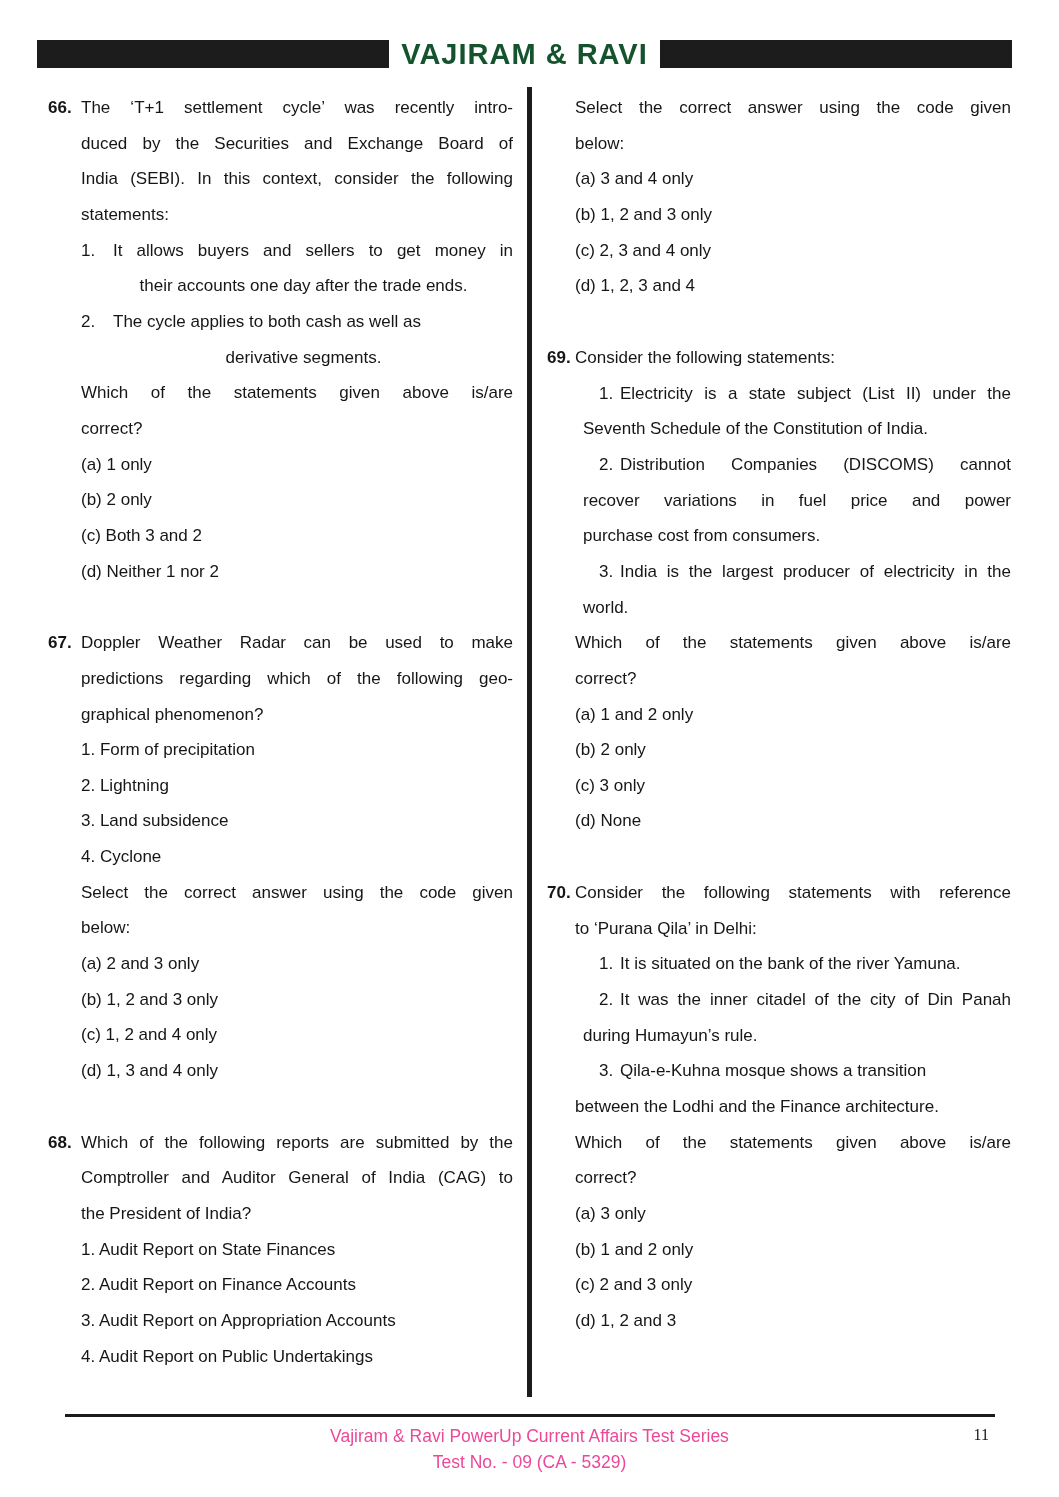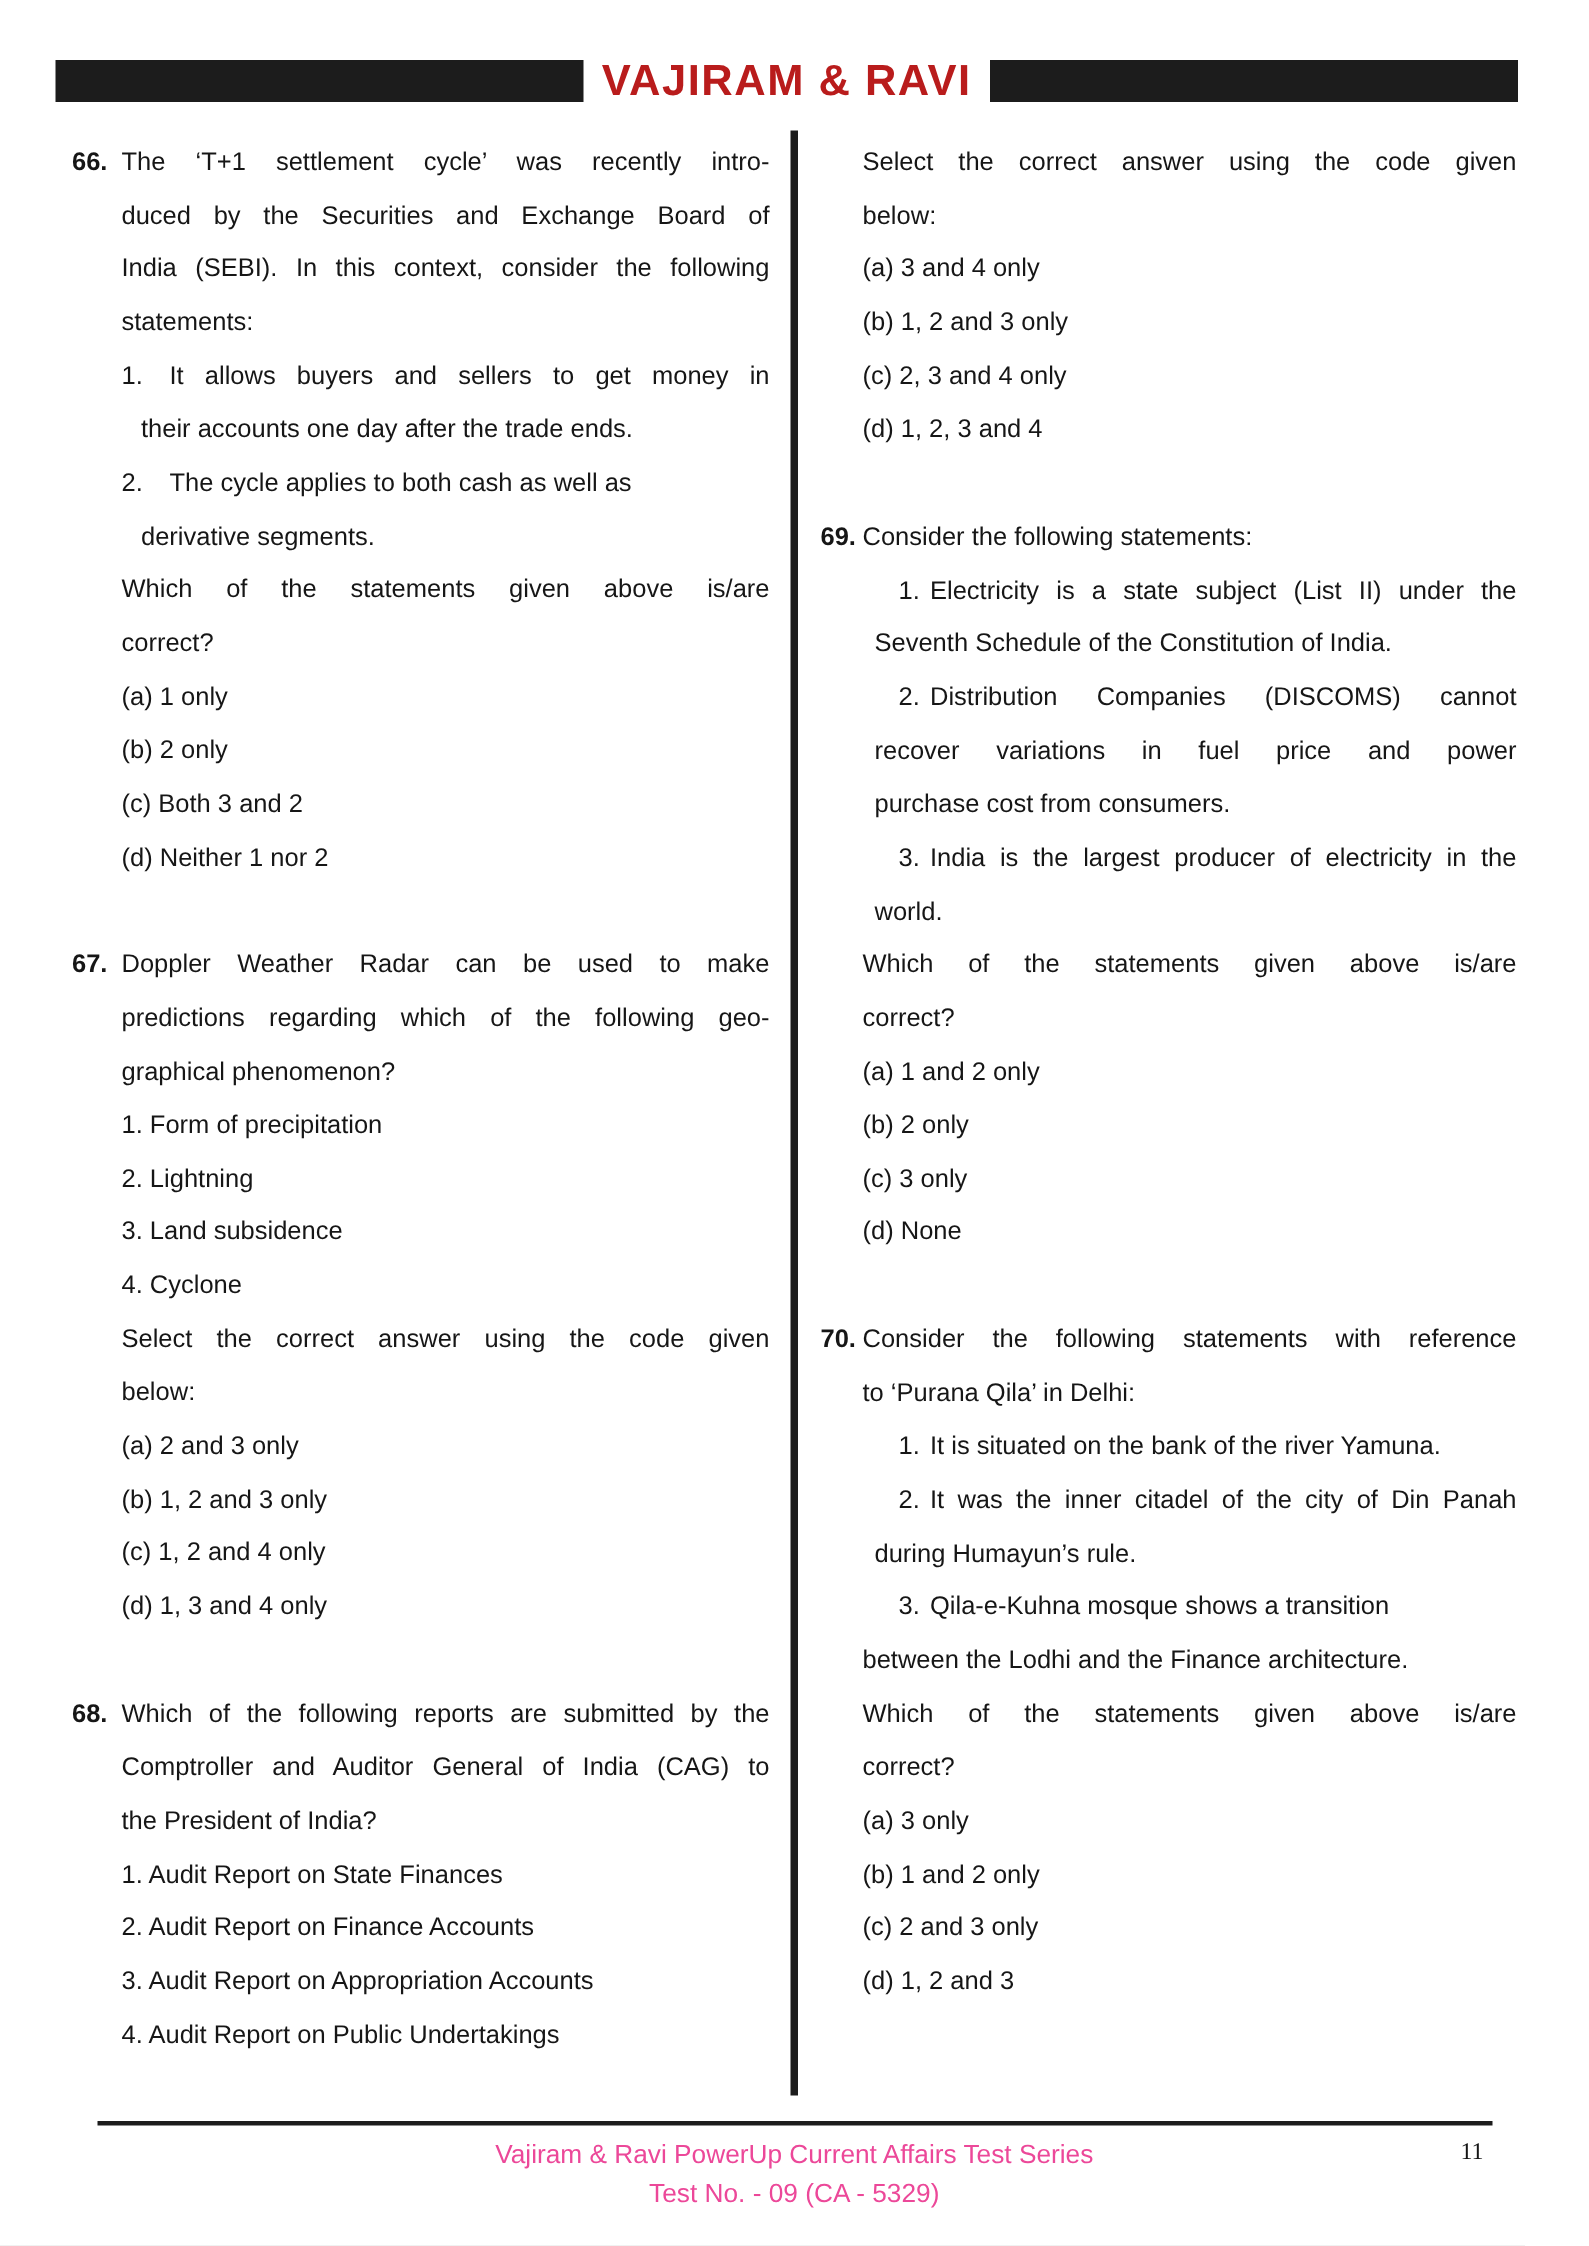--- a/index.html
+++ b/index.html
@@ -9,42 +9,42 @@
     font-family:"Liberation Sans", sans-serif; overflow:hidden;
   }
   
   .header {
     position:absolute; top:40px; left:37px; width:975px; height:28px;
     display:flex; align-items:center;
   }
   .hbar { flex:1 1 auto; height:28px; background:#1c1c1c; }
   .brand {
     flex:0 0 auto; padding:0 12px; font-size:29px; font-weight:bold;
-    letter-spacing:1px; white-space:nowrap; color:#b91c1c;
+    letter-spacing:1px; white-space:nowrap; color:#14532d;
   }
   
   .vdivider {
     position:absolute; left:527px; top:87px; width:5px; height:1310px;
     background:#1c1c1c;
   }
   
   .col { position:absolute; top:90px; font-size:17px; }
   .col-left  { left:48px;  width:465px; }
   .col-right { left:547px; width:464px; }
   .qblock + .qblock { margin-top:36px; }
   .line { position:relative; line-height:35.65px; min-height:35.65px; }
   .line.j { text-align:justify; text-align-last:justify; }
   
   .col-left  .line.q,  .col-left  .line.b, .col-left  .line.i, .col-left  .line.o { margin-left:33px; }
   .col-right .line.q,  .col-right .line.b, .col-right .line.i, .col-right .line.o { margin-left:28px; }
   .qnum { position:absolute; top:0; font-weight:bold; }
   .col-left  .qnum { left:-33px; }
   .col-right .qnum { left:-28px; }
   .col-left  .line.s  { margin-left:33px; padding-left:32px; }
-  .col-left  .line.sc { margin-left:46px; }
+  .col-left  .line.sc { margin-left:46px;text-align:center; }
   .col-right .line.s  { margin-left:52px; padding-left:21px; }
   .col-right .line.sc { margin-left:36px; }
   .snum { position:absolute; left:0; top:0; }
   
   .footer-rule {
     position:absolute; left:65px; width:930px; top:1414px;
     border-top:3px solid #1c1c1c;
   }
   .footer-text {
     position:absolute; top:1423px; left:0; width:1059px; text-align:center;

